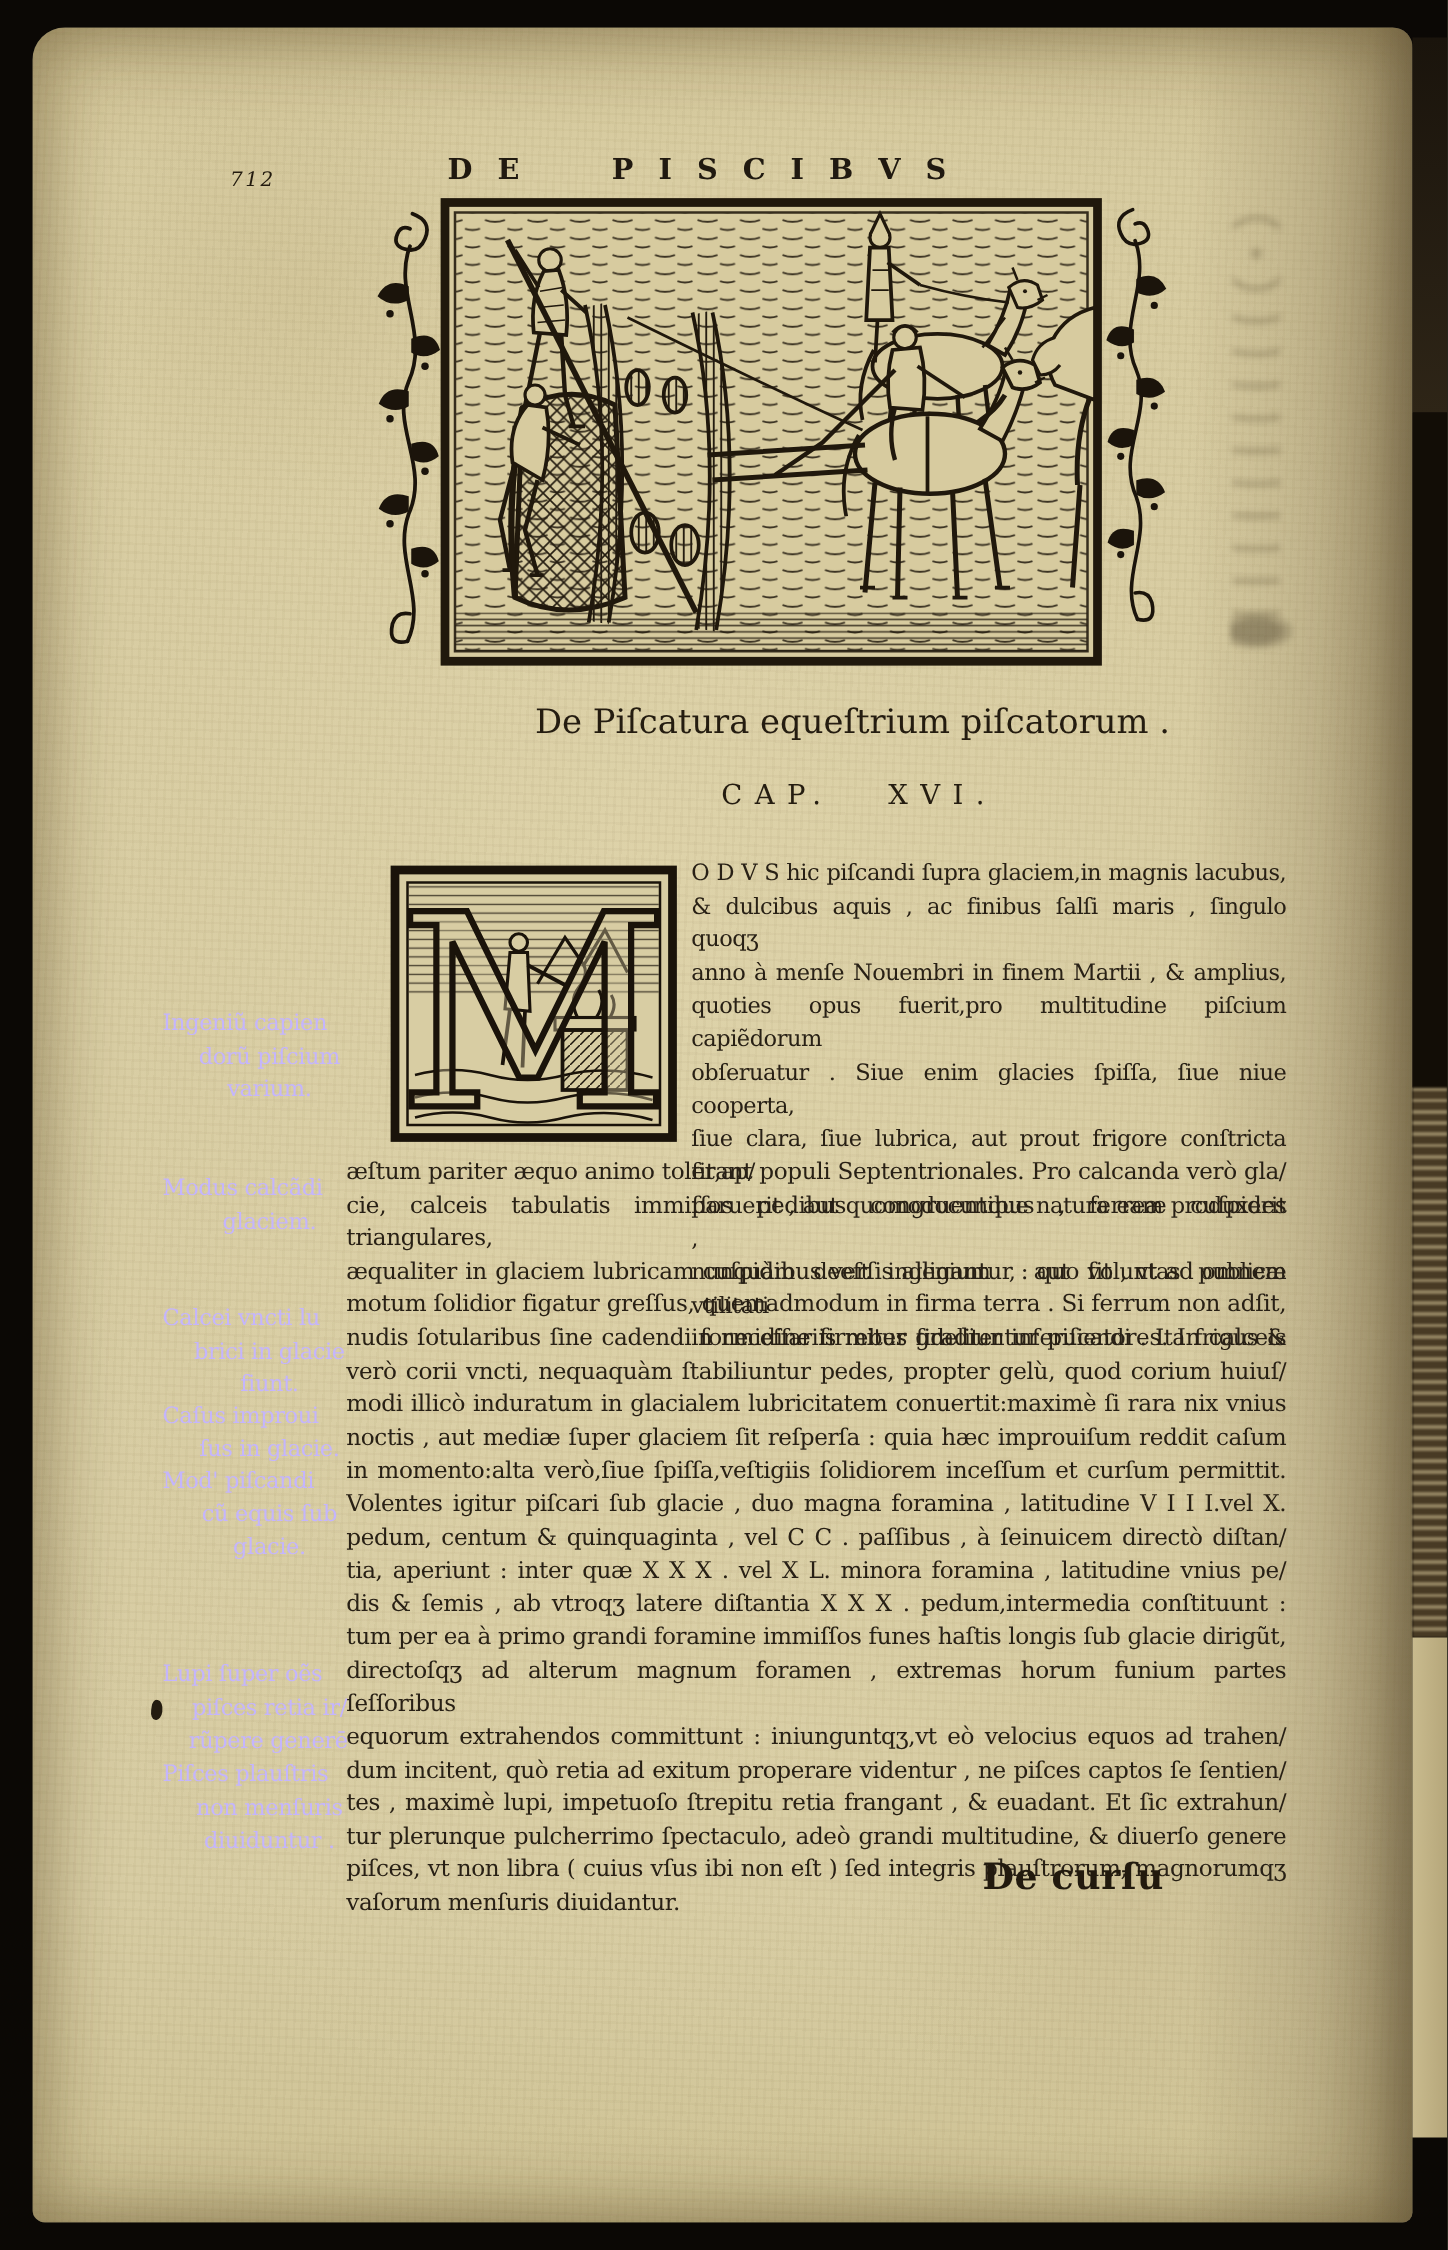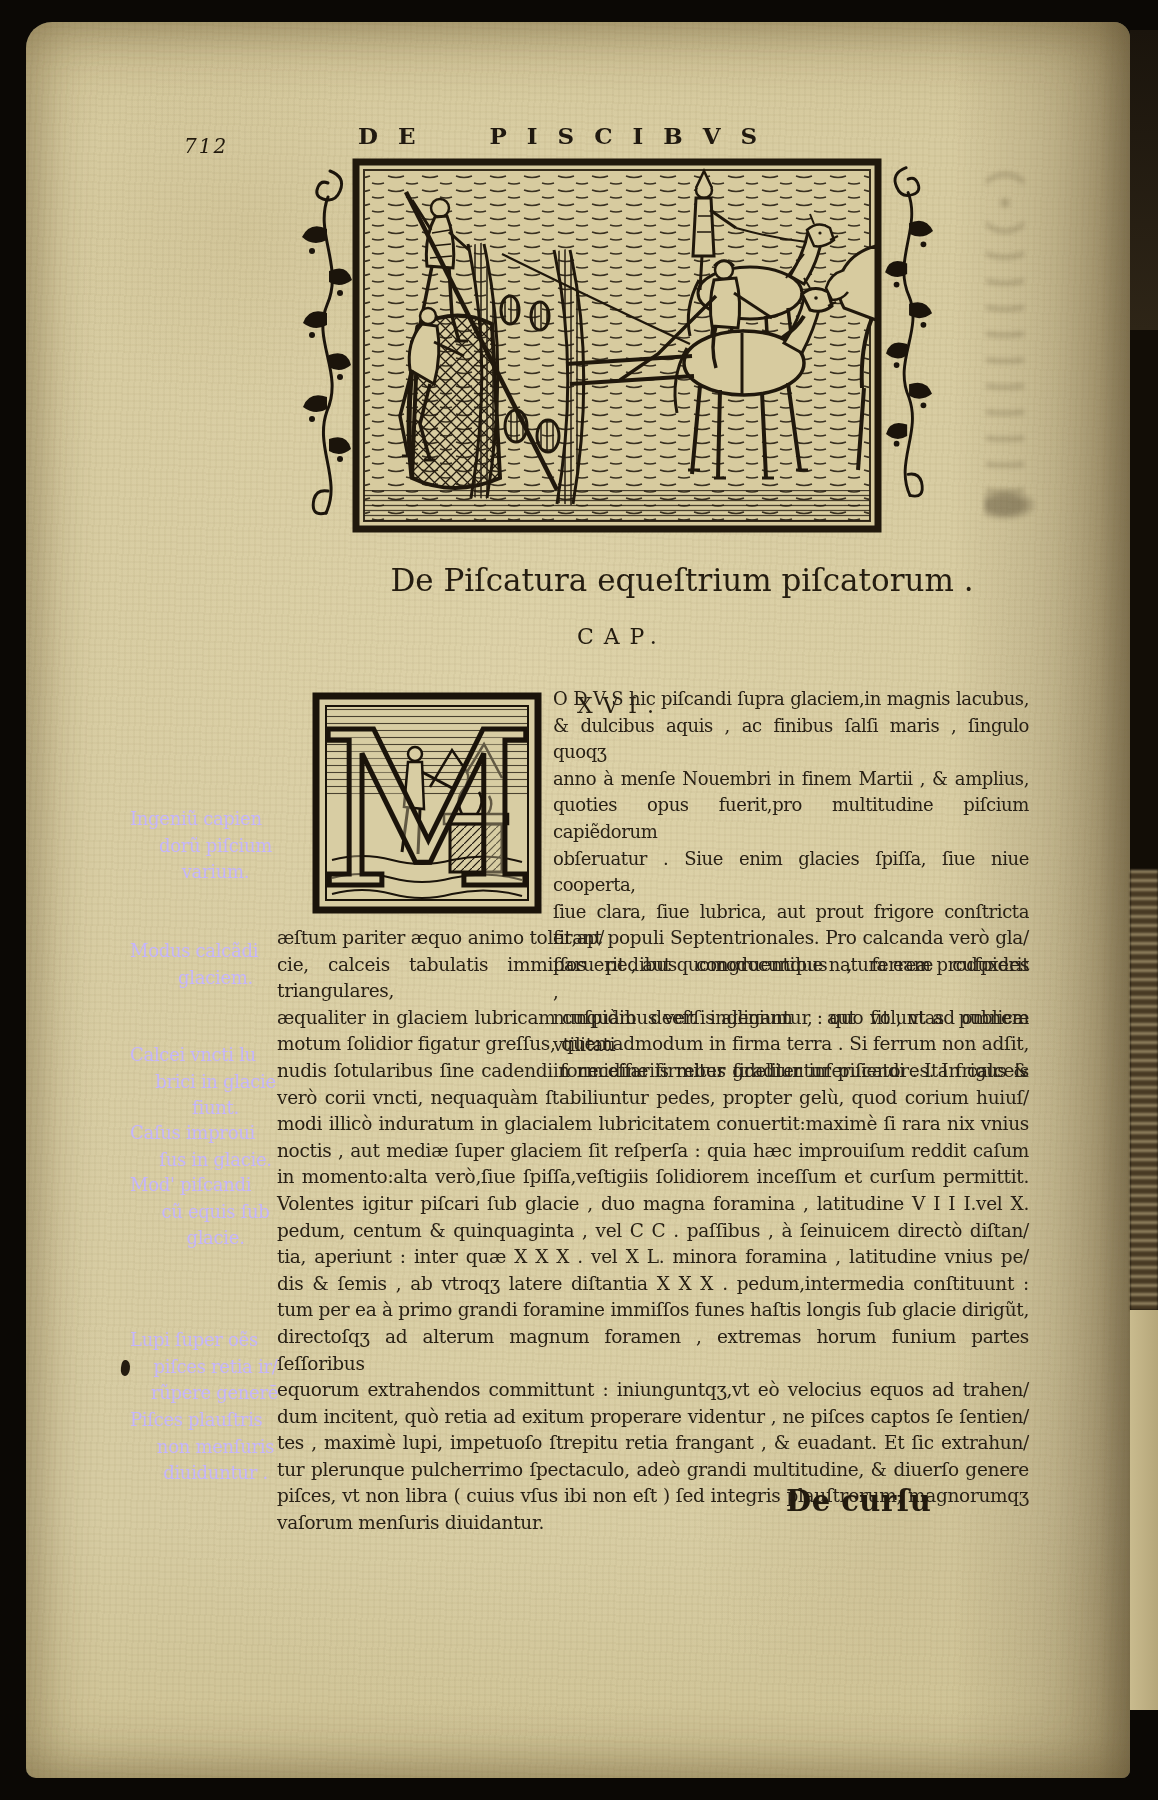--- a/index.html
+++ b/index.html
@@ -28,24 +28,24 @@
      background-image:repeating-linear-gradient(180deg, rgba(206,190,146,.55) 0 3px, transparent 3px 9px);
      filter:blur(1px);}
   .leaf-edge{top:1280px;height:400px;background:linear-gradient(90deg,#c9bb8e,#b5a67a);}
   
   .smudge-orn{position:absolute;left:986px;top:162px;width:38px;height:340px;opacity:.22;filter:blur(2.5px);
      background:repeating-radial-gradient(circle at 50% 12%, #3a2d15 0 4px, transparent 5px 26px);}
   .smudge-txt{position:absolute;left:984px;top:490px;width:52px;height:30px;opacity:.35;filter:blur(2px);
      background:radial-gradient(ellipse at 40% 50%, #2c2110 0 40%, transparent 75%);}
   
   .abs{position:absolute;}
-  .folio{left:184px;top:134px;font-size:20px;font-style:italic;letter-spacing:2px;color:#221a0e;text-align:right;}
+  .folio{left:184px;top:134px;font-size:16px;font-style:italic;letter-spacing:2px;color:#221a0e;text-align:right;}
   .rhead{left:358px;top:122px;font-size:23px;font-weight:bold;letter-spacing:20px;word-spacing:26px;color:#201910;}
-  .title{left:372px;top:562px;width:620px;text-align:center;font-size:31px;color:#241c10;}
-  .capline{left:577px;top:624px;display:flex;gap:44px;font-size:22px;letter-spacing:.45em;color:#241c10;flex-direction:column;}
+  .title{left:372px;top:562px;width:620px;text-align:center;font-size:27px;color:#241c10;}
+  .capline{left:577px;top:624px;display:flex;gap:44px;font-size:22px;letter-spacing:.45em;color:#241c10;}
   .block{position:absolute;font-size:18.5px;line-height:26.6px;letter-spacing:-0.3px;color:#282015;}
   .block1{left:553px;top:686px;width:476px;font-size:18px;letter-spacing:-0.4px;}
   .block2{left:277px;top:925px;width:752px;}
   .jl{text-align:justify;text-align-last:justify;}
   .jl.last{text-align-last:left;}
   .note{position:absolute;left:130px;width:158px;font-size:18px;line-height:26.6px;letter-spacing:-0.3px;color:#c4b5fd;}
   .note .c1{padding-left:13px;text-align:center;}
   .note .c2{padding-left:21px;}
   .blot{left:121px;top:1360px;width:9px;height:16px;background:#241c10;border-radius:40% 60% 50% 50%;transform:rotate(8deg);}
   .catchword{left:786px;top:1484px;font-size:29px;font-weight:bold;color:#221a0e;letter-spacing:.5px;}

